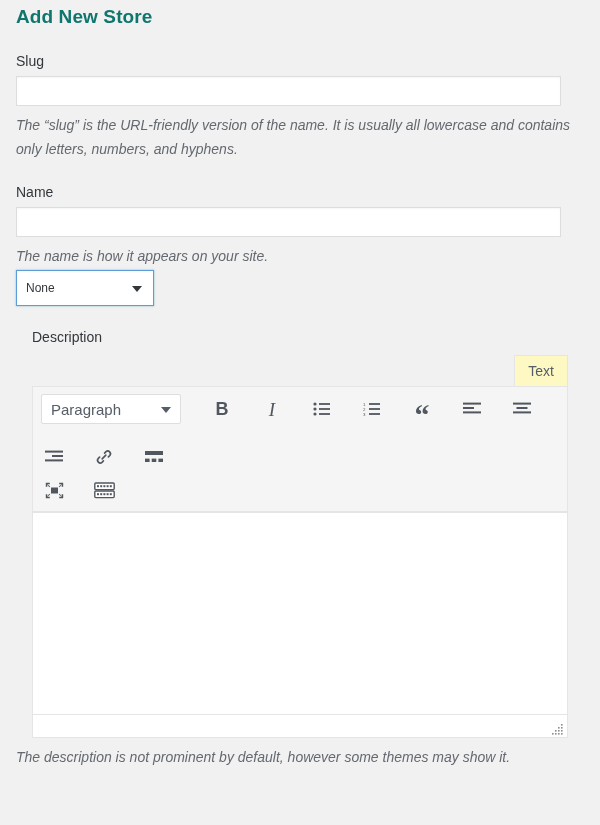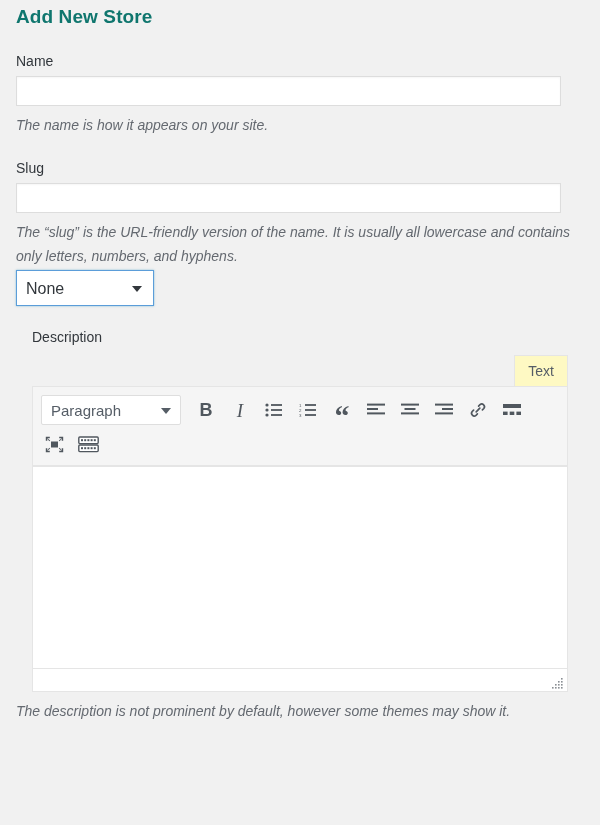--- a/index.html
+++ b/index.html
@@ -72,21 +72,21 @@
   .parent-select {
     -webkit-appearance: none;
     appearance: none;
     width: 138px;
     height: 36px;
     box-sizing: border-box;
     border: 1px solid #5b9dd9;
     background: #ffffff;
     border-radius: 0;
     padding: 4px 28px 4px 9px;
-    font-size: 16px;
+    font-size: 12px;
     font-family: "Liberation Sans", sans-serif;
     color: #32373c;
     outline: none;
     box-shadow: 0 0 2px rgba(30,140,190,0.5);
   }
   .select-arrow {
     position: absolute;
     right: 12px;
     top: 50%;
     margin-top: -2px;
@@ -160,21 +160,21 @@
   }
   .toolbar {
     background: #f5f5f5;
     padding: 6px 4px 4px 4px;
     border-bottom: 1px solid #e5e5e5;
   }
   .toolbar-row {
     display: flex;
     align-items: center;
     flex-wrap: wrap;
-    gap: 0px;
+    gap: 16px;
     min-height: 34px;
   }
   .tb-select-wrap {
     position: relative;
     display: inline-block;
     margin: 0 8px 0 4px;
   }
   .tb-select {
     -webkit-appearance: none;
     appearance: none;
@@ -267,29 +267,29 @@
   }
 </style>
 </head>
 <body>
 
 <div class="page">
 
   <h1 class="page-title">Add New Store</h1>
 
   <div class="form-field">
+    <label class="field-label">Slug</label>
+    <input class="text-input" type="text" value="" placeholder="" style="">
+    <p class="field-desc">The “slug” is the URL-friendly version of the name. It is usually all lowercase and contains only letters, numbers, and hyphens.</p>
+  </div>
+
+  <div class="form-field">
     <label class="field-label">Name</label>
     <input class="text-input" type="text" value="" placeholder="" style="">
     <p class="field-desc">The name is how it appears on your site.</p>
-  </div>
-
-  <div class="form-field">
-    <label class="field-label">Slug</label>
-    <input class="text-input" type="text" value="" placeholder="" style="">
-    <p class="field-desc">The “slug” is the URL-friendly version of the name. It is usually all lowercase and contains only letters, numbers, and hyphens.</p>
   </div>
 
   <div class="form-field">
     <span class="select-wrap">
       <select class="parent-select">
         <option>None</option>
       </select>
       <span class="select-arrow"></span>
     </span>
   </div>

